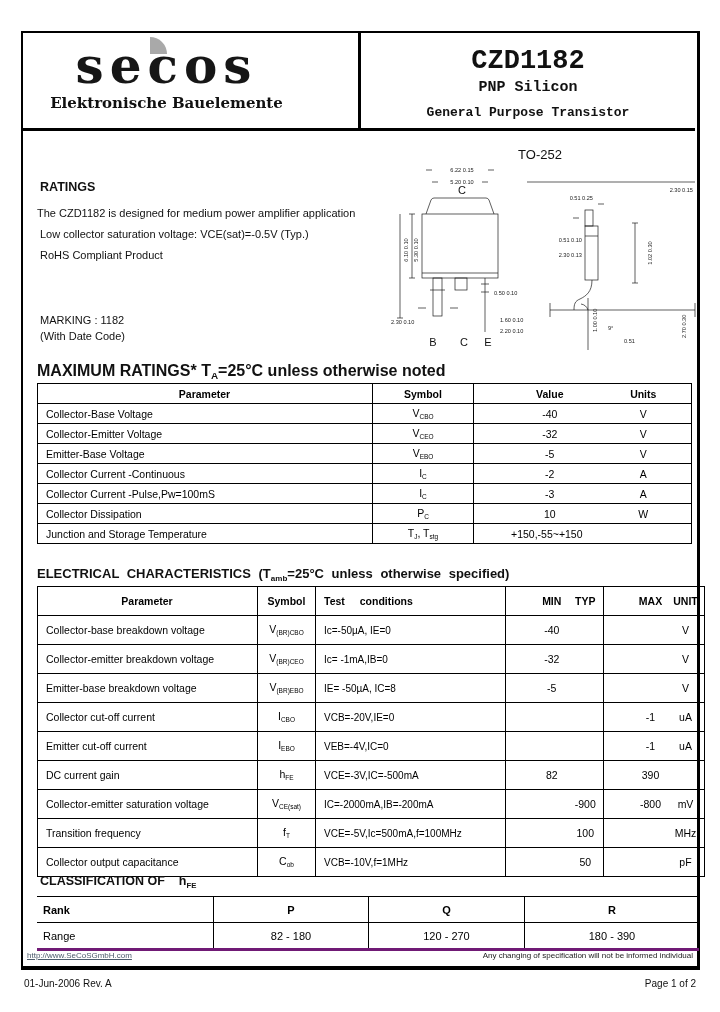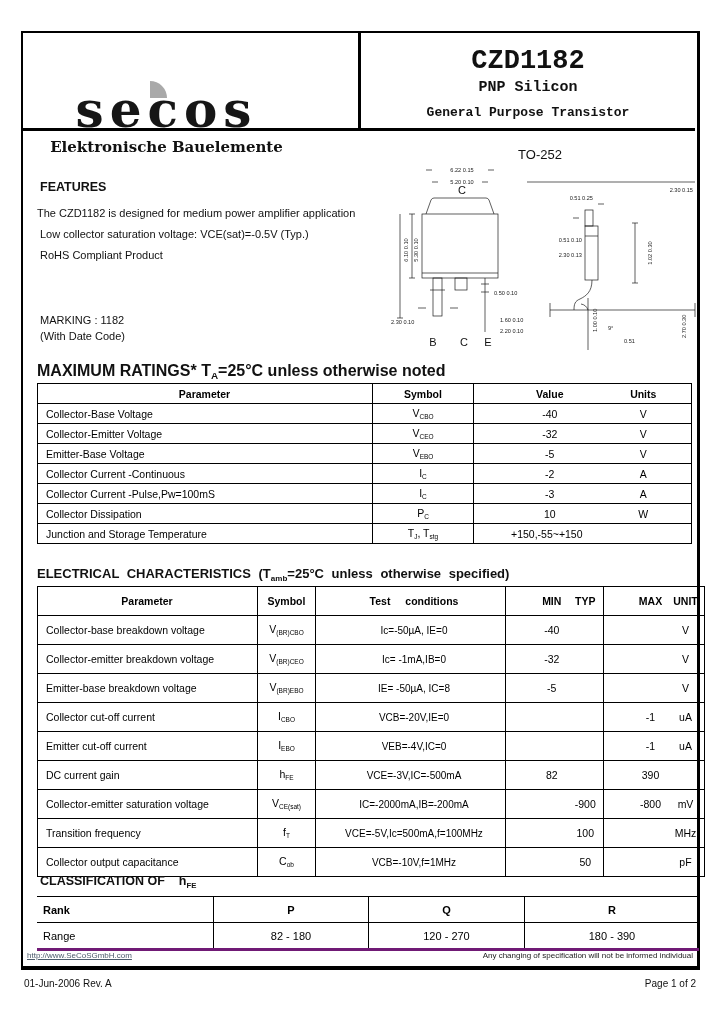--- a/index.html
+++ b/index.html
@@ -3,21 +3,21 @@
 <meta charset="utf-8">
 <style>
   html,body{margin:0;padding:0;background:#e8e8e8;}
   .page{position:relative;width:720px;height:1012px;background:#ffffff;
         font-family:"Liberation Sans",sans-serif;color:#111;overflow:hidden;}
   .frame{position:absolute;left:21px;top:31px;width:674px;height:933px;
          border:2px solid #000;border-right-width:3px;border-bottom-width:4px;}
   
   .hdr-divider{position:absolute;left:358px;top:33px;width:3px;height:96px;background:#000;}
   .hdr-bottom{position:absolute;left:23px;top:128px;width:672px;height:3px;background:#000;}
-  .logo-box{position:absolute;left:23px;top:33px;width:287px;height:95px;text-align:center;margin-top:44px;}
+  .logo-box{position:absolute;left:23px;top:33px;width:287px;height:95px;text-align:center;}
   .logo{position:relative;display:inline-block;margin-top:8px;
         font-family:"DejaVu Serif","Liberation Serif",serif;font-weight:900;
         font-size:50px;line-height:50px;letter-spacing:6px;color:#161616;}
   .logo-wedge{position:absolute;left:74px;top:-4px;width:17px;height:17px;
         background:#a9a9a9;border-radius:0 100% 0 0;}
   .logo-sub{font-family:"DejaVu Serif","Liberation Serif",serif;font-weight:bold;
         font-size:15px;margin-top:3px;}
   .title-box{position:absolute;left:361px;top:33px;width:334px;height:76px;text-align:center;
         font-family:Liberation Mono, monospace;}
   .part-no{font-size:27px;font-weight:bold;margin-top:14px;line-height:28px;}
@@ -40,21 +40,21 @@
   .t1 .c2{width:98px;text-align:center;}
   .t1 .c3{width:215px;}
   .t1 th,.t1 td{height:17px;}
   .t1 th.c1{text-align:center;padding-left:0;}
   .vu{display:grid;grid-template-columns:1fr 1fr;margin-left:28px;}
   .vu span{text-align:center;}
   .c3l .vu{display:block;text-align:left;padding-left:8px;}
   .t2 th,.t2 td{height:26px;}
   .t2 .p{width:218px;text-align:left;padding-left:8px;}
   .t2 .s{width:55px;text-align:center;}
-  .t2 .c{width:180px;text-align:center;padding-left:8px;font-size:10px;}
+  .t2 .c{width:180px;text-align:left;padding-left:8px;font-size:10px;}
   .t2 th.c{font-size:10.5px;word-spacing:12px;}
   .t2 .mt{width:95px;}
   .t2 .mu{width:98px;}
   .t2 th.p{text-align:center;padding-left:0;}
   sub{font-size:62%;vertical-align:-0.35em;letter-spacing:0;}
   .t3{font-size:11px;}
   .t3 td,.t3 th{border:none;border-top:1px solid #000;height:23px;}
   .t3 tr:last-child td{border-bottom:3px solid #701a75;}
   .t3 td+td,.t3 th+th{border-left:1px solid #000;}
   .t3 .r1{width:169px;text-align:left;padding-left:6px;}
@@ -153,21 +153,21 @@
     <text class="dim" x="203" y="42" text-anchor="end">0.51  0.25</text>
     <text class="dim" x="192" y="84" text-anchor="end">0.51  0.10</text>
     <text class="dim" x="192" y="99" text-anchor="end">2.30  0.13</text>
     <text class="dim" x="262" y="95" transform="rotate(-90 262 95)" text-anchor="middle">1.02  0.30</text>
     <text class="dim" x="218" y="172">9°</text>
     <text class="dim" x="234" y="185">0.51</text>
     <text class="dim" x="207" y="174" transform="rotate(-90 207 174)" text-anchor="start">1.00  0.10</text>
     <text class="dim" x="296" y="180" transform="rotate(-90 296 180)" text-anchor="start">2.70  0.30</text>
   </svg>
 
-  <div class="abs h1" style="left:40px;top:180px;">FEATURES</div>
+  <div class="abs h1" style="left:40px;top:180px;">RATINGS</div>
   <div class="abs body-line" style="left:37px;top:207px;">The CZD1182 is designed for medium power amplifier application</div>
   <div class="abs body-line" style="left:40px;top:228px;">Low collector saturation voltage: VCE(sat)=-0.5V (Typ.)</div>
   <div class="abs body-line" style="left:40px;top:249px;">RoHS Compliant Product</div>
   <div class="abs body-line" style="left:40px;top:314px;">MARKING : 1182</div>
   <div class="abs body-line" style="left:40px;top:330px;">(With Date Code)</div>
 
   <div class="abs h1" style="left:37px;top:362px;font-size:16px;">
     <span>MAXIMUM RATINGS* T</span><sub>A</sub><span>=25°C unless otherwise noted</span>
   </div>
 

